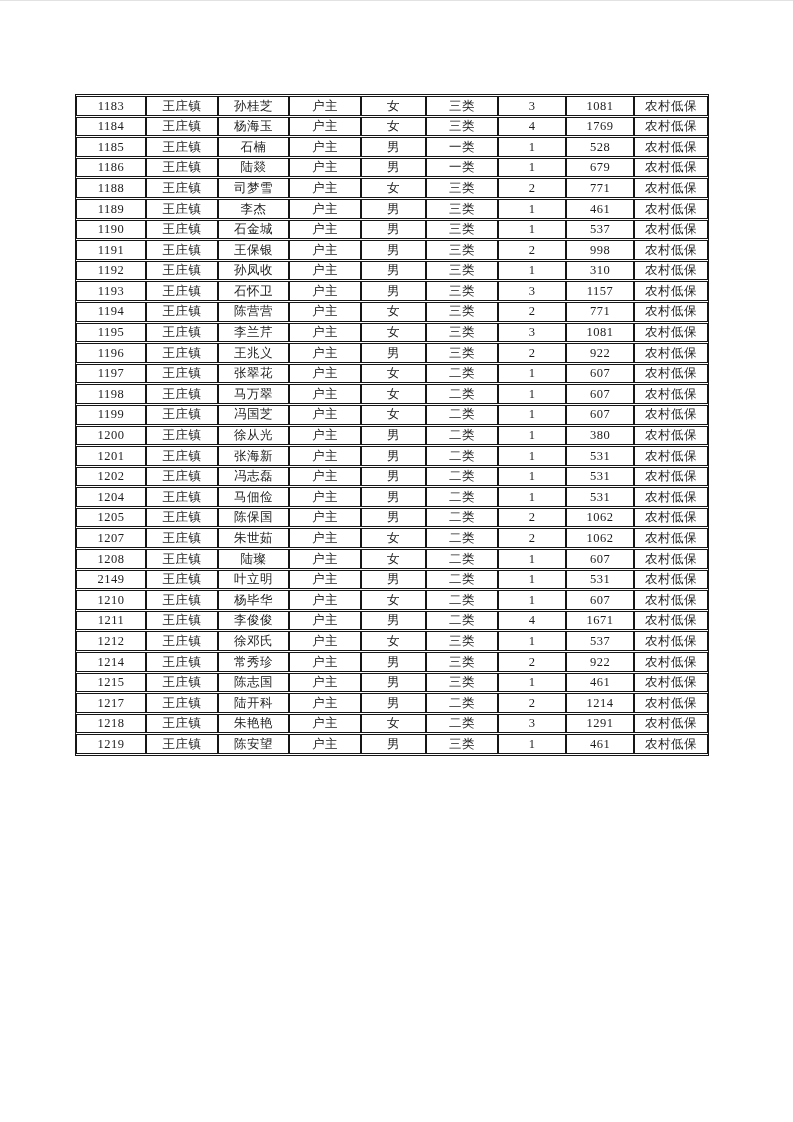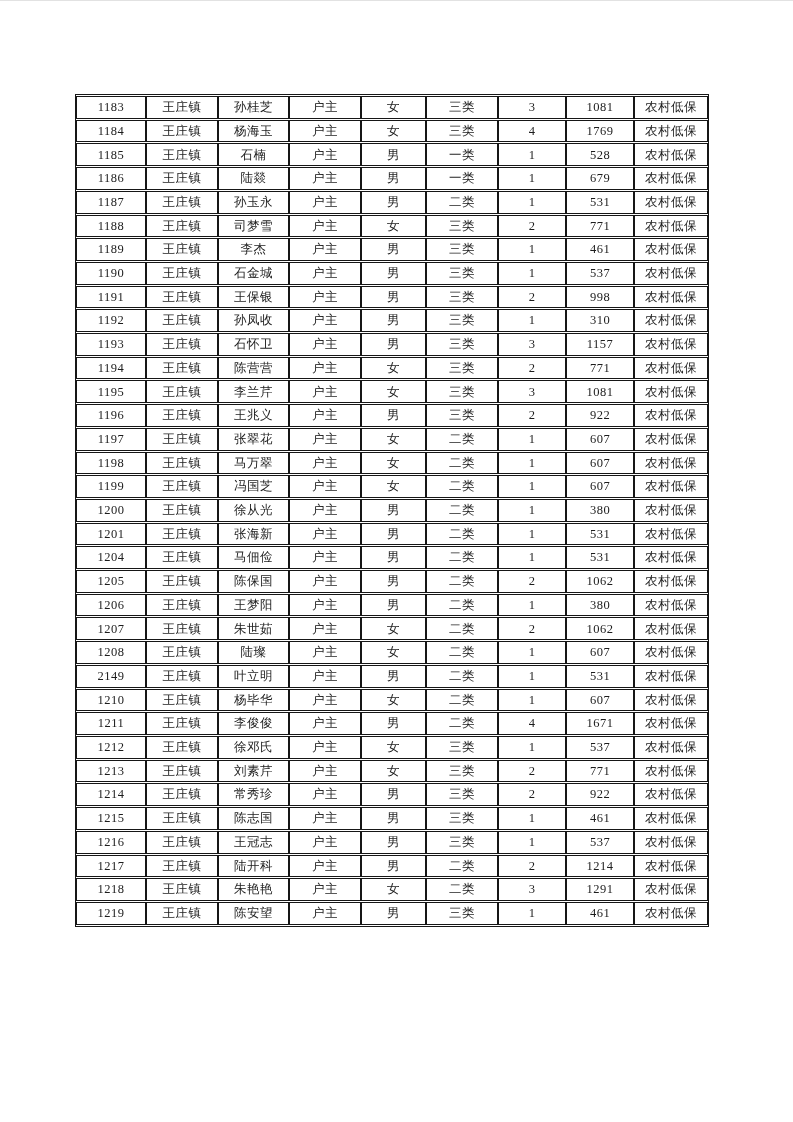--- a/index.html
+++ b/index.html
@@ -14,21 +14,21 @@
     background: #ffffff;
     border-top: 1px solid #e2e2e2;
     overflow: hidden;
     font-family: "Liberation Serif", "DejaVu Serif", serif;
   }
   table.roster {
     position: absolute;
     left: 75px;
     top: 93px;
     width: 632px;
-    height: 833px;
+    height: 662px;
     table-layout: fixed;
     border-collapse: separate;
     border-spacing: 0 1px;
     border: 1px solid #161616;
   }
   table.roster td {
     border: 1px solid #161616;
     padding: 0 2px;
     text-align: center;
     vertical-align: middle;
@@ -95,31 +95,20 @@
           <td>王庄镇</td>
           <td>陆燚</td>
           <td>户主</td>
           <td>男</td>
           <td>一类</td>
           <td>1</td>
           <td>679</td>
           <td>农村低保</td>
         </tr>
         <tr>
-          <td>1187</td>
-          <td>王庄镇</td>
-          <td>孙玉永</td>
-          <td>户主</td>
-          <td>男</td>
-          <td>二类</td>
-          <td>1</td>
-          <td>531</td>
-          <td>农村低保</td>
-        </tr>
-        <tr>
           <td>1188</td>
           <td>王庄镇</td>
           <td>司梦雪</td>
           <td>户主</td>
           <td>女</td>
           <td>三类</td>
           <td>2</td>
           <td>771</td>
           <td>农村低保</td>
         </tr>
@@ -260,50 +249,50 @@
           <td>王庄镇</td>
           <td>张海新</td>
           <td>户主</td>
           <td>男</td>
           <td>二类</td>
           <td>1</td>
           <td>531</td>
           <td>农村低保</td>
         </tr>
         <tr>
+          <td>1202</td>
+          <td>王庄镇</td>
+          <td>冯志磊</td>
+          <td>户主</td>
+          <td>男</td>
+          <td>二类</td>
+          <td>1</td>
+          <td>531</td>
+          <td>农村低保</td>
+        </tr>
+        <tr>
           <td>1204</td>
           <td>王庄镇</td>
           <td>马佃俭</td>
           <td>户主</td>
           <td>男</td>
           <td>二类</td>
           <td>1</td>
           <td>531</td>
           <td>农村低保</td>
         </tr>
         <tr>
           <td>1205</td>
           <td>王庄镇</td>
           <td>陈保国</td>
           <td>户主</td>
           <td>男</td>
           <td>二类</td>
           <td>2</td>
           <td>1062</td>
-          <td>农村低保</td>
-        </tr>
-        <tr>
-          <td>1206</td>
-          <td>王庄镇</td>
-          <td>王梦阳</td>
-          <td>户主</td>
-          <td>男</td>
-          <td>二类</td>
-          <td>1</td>
-          <td>380</td>
           <td>农村低保</td>
         </tr>
         <tr>
           <td>1207</td>
           <td>王庄镇</td>
           <td>朱世茹</td>
           <td>户主</td>
           <td>女</td>
           <td>二类</td>
           <td>2</td>
@@ -359,61 +348,39 @@
           <td>王庄镇</td>
           <td>徐邓氏</td>
           <td>户主</td>
           <td>女</td>
           <td>三类</td>
           <td>1</td>
           <td>537</td>
           <td>农村低保</td>
         </tr>
         <tr>
-          <td>1213</td>
-          <td>王庄镇</td>
-          <td>刘素芹</td>
-          <td>户主</td>
-          <td>女</td>
-          <td>三类</td>
-          <td>2</td>
-          <td>771</td>
-          <td>农村低保</td>
-        </tr>
-        <tr>
           <td>1214</td>
           <td>王庄镇</td>
           <td>常秀珍</td>
           <td>户主</td>
           <td>男</td>
           <td>三类</td>
           <td>2</td>
           <td>922</td>
           <td>农村低保</td>
         </tr>
         <tr>
           <td>1215</td>
           <td>王庄镇</td>
           <td>陈志国</td>
           <td>户主</td>
           <td>男</td>
           <td>三类</td>
           <td>1</td>
           <td>461</td>
-          <td>农村低保</td>
-        </tr>
-        <tr>
-          <td>1216</td>
-          <td>王庄镇</td>
-          <td>王冠志</td>
-          <td>户主</td>
-          <td>男</td>
-          <td>三类</td>
-          <td>1</td>
-          <td>537</td>
           <td>农村低保</td>
         </tr>
         <tr>
           <td>1217</td>
           <td>王庄镇</td>
           <td>陆开科</td>
           <td>户主</td>
           <td>男</td>
           <td>二类</td>
           <td>2</td>

